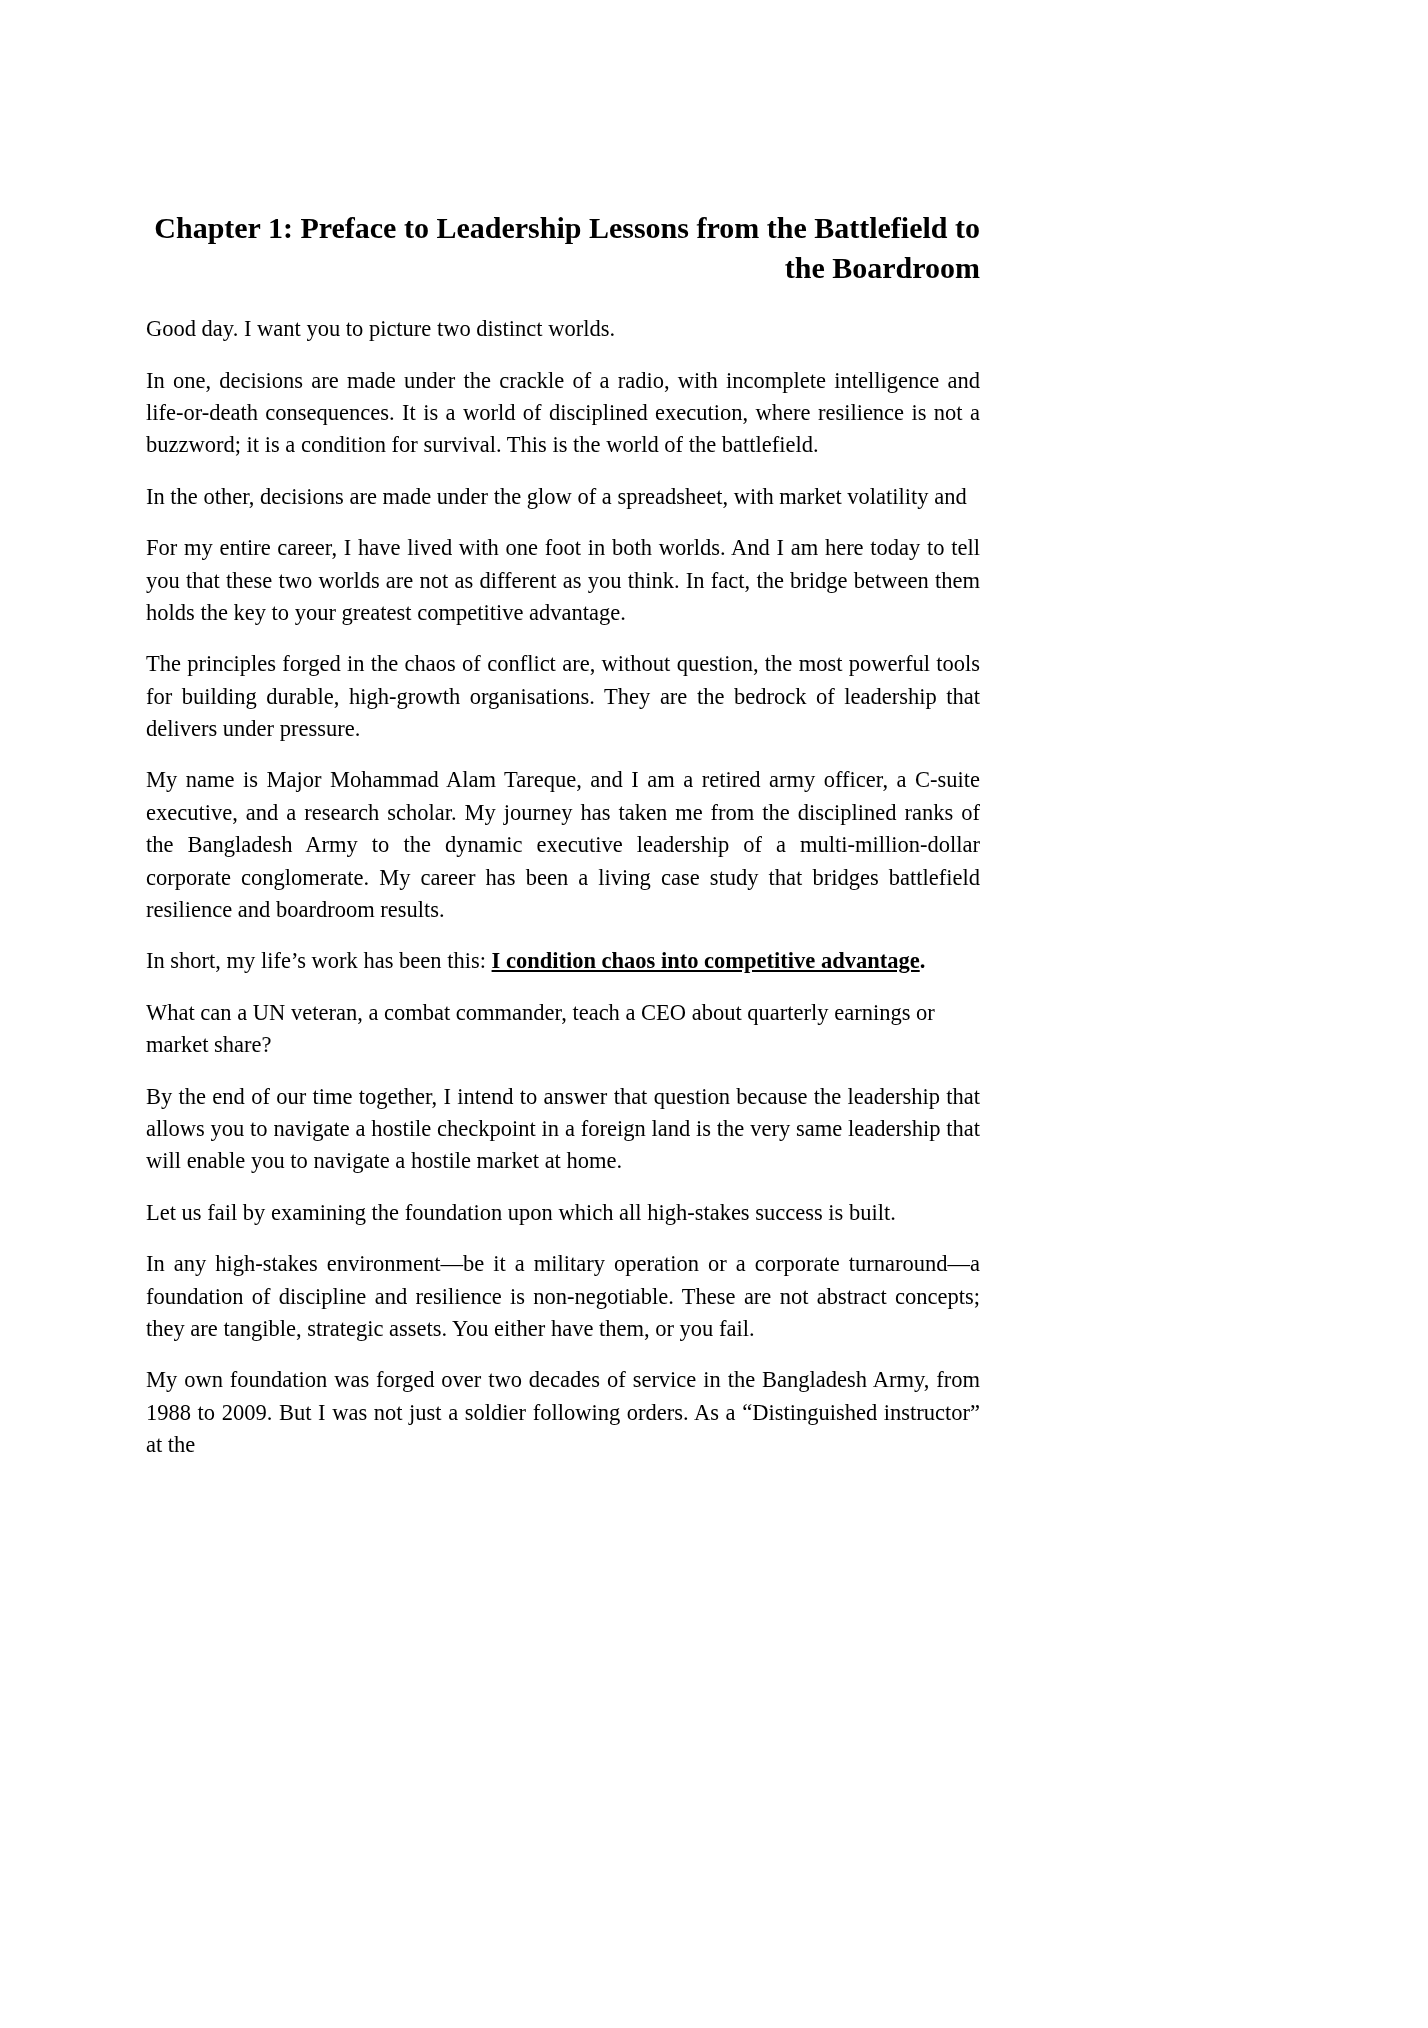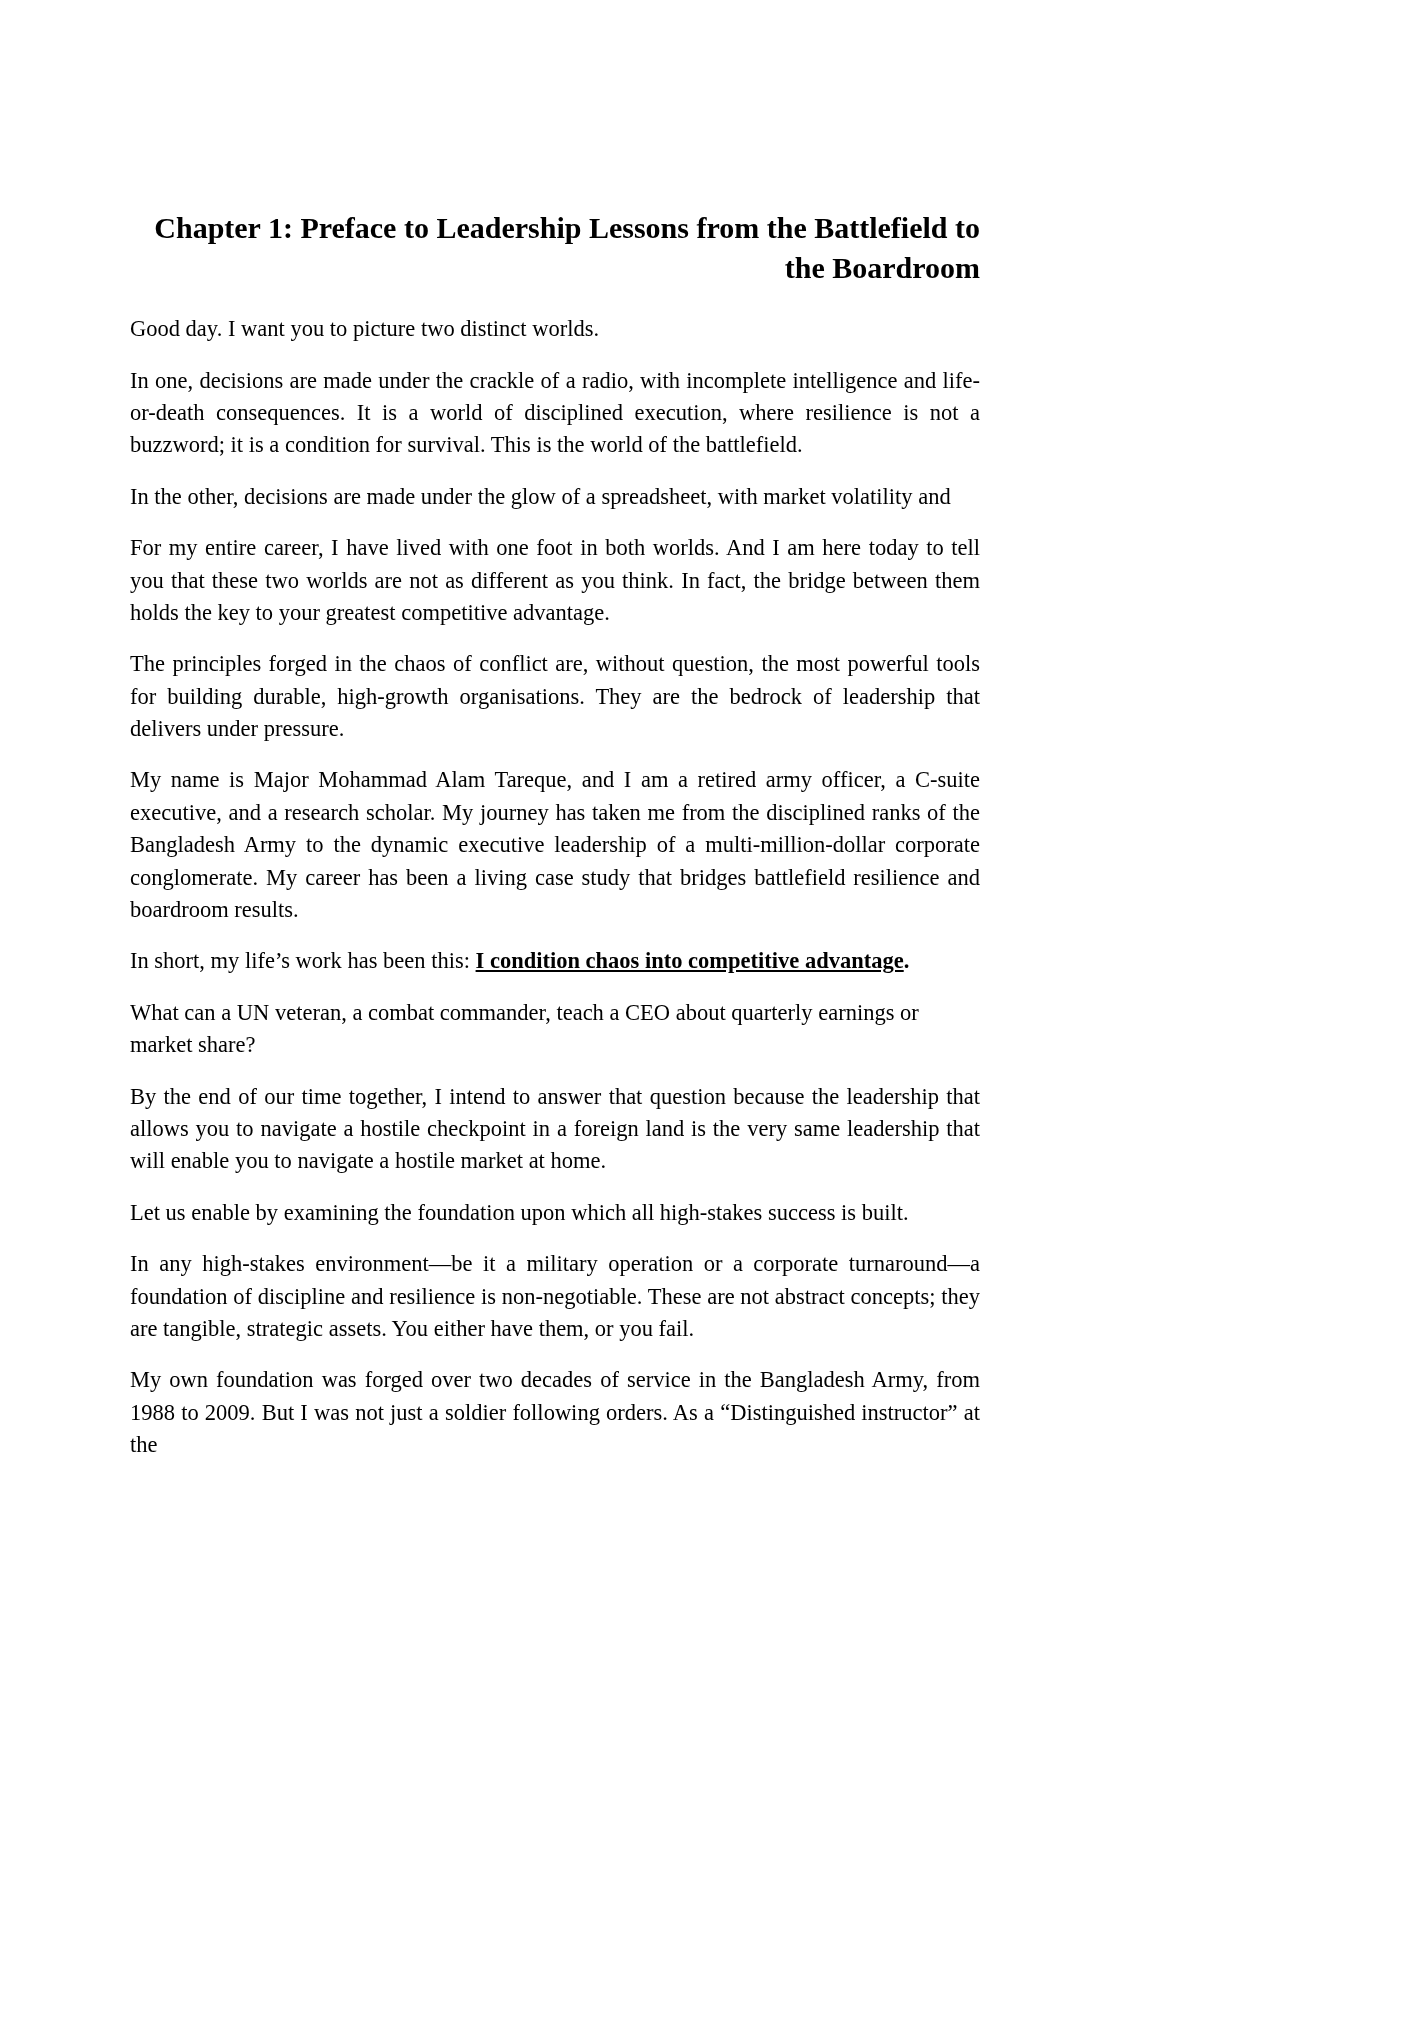--- a/index.html
+++ b/index.html
@@ -25,21 +25,21 @@
   .title {
     font-size: 30px;
     font-weight: bold;
     line-height: 1.32;
     margin: 0 0 26px 0;
     text-align: right;
   }
   .content p {
     font-size: 22.5px;
     line-height: 1.44;
-    margin: 0 0 19px 0;
+    margin: 0 0 19px 16px;
     text-align: justify;
   }
   p.left {
     text-align: left;
   }
   p.italic {
   }
   .bold-underline {
     font-weight: bold;
     text-decoration: underline;
@@ -69,20 +69,20 @@
 
     <p>My name is Major Mohammad Alam Tareque, and I am a retired army officer, a C-suite executive, and a research scholar. My journey has taken me from the disciplined ranks of the Bangladesh Army to the dynamic executive leadership of a multi-million-dollar corporate conglomerate. My career has been a living case study that bridges battlefield resilience and boardroom results.</p>
 
     <p class="left"><span>In short, my life’s work has been this: </span><span class="bold-underline">I condition chaos into competitive advantage</span><span class="bold">.</span></p>
 
 
     <p class="italic left">What can a UN veteran, a combat commander, teach a CEO about quarterly earnings or market share?</p>
 
     <p>By the end of our time together, I intend to answer that question because the leadership that allows you to navigate a hostile checkpoint in a foreign land is the very same leadership that will enable you to navigate a hostile market at home.</p>
 
-    <p class="left">Let us enable by examining the foundation upon which all high-stakes success is built.</p>
+    <p class="left">Let us fail by examining the foundation upon which all high-stakes success is built.</p>
 
     <p>In any high-stakes environment—be it a military operation or a corporate turnaround—a foundation of discipline and resilience is non-negotiable. These are not abstract concepts; they are tangible, strategic assets. You either have them, or you fail.</p>
 
     <p>My own foundation was forged over two decades of service in the Bangladesh Army, from 1988 to 2009. But I was not just a soldier following orders. As a “Distinguished instructor” at the</p>
 
   </div>
 </div>
 
 </body></html>

